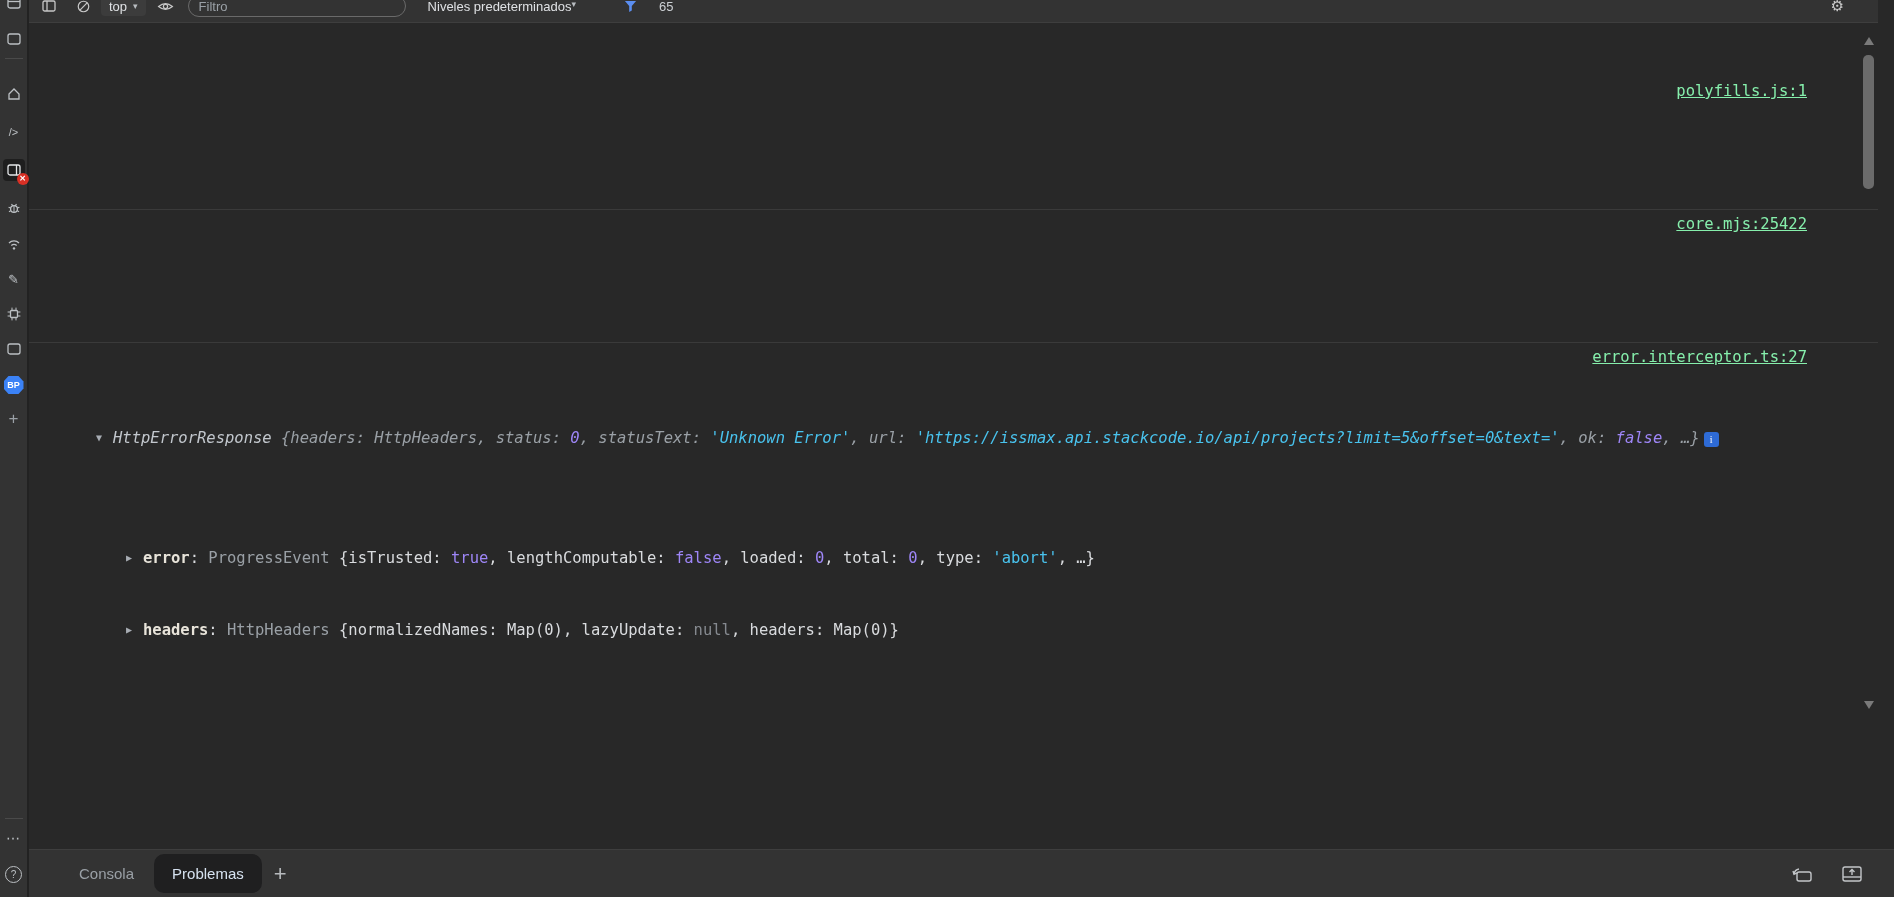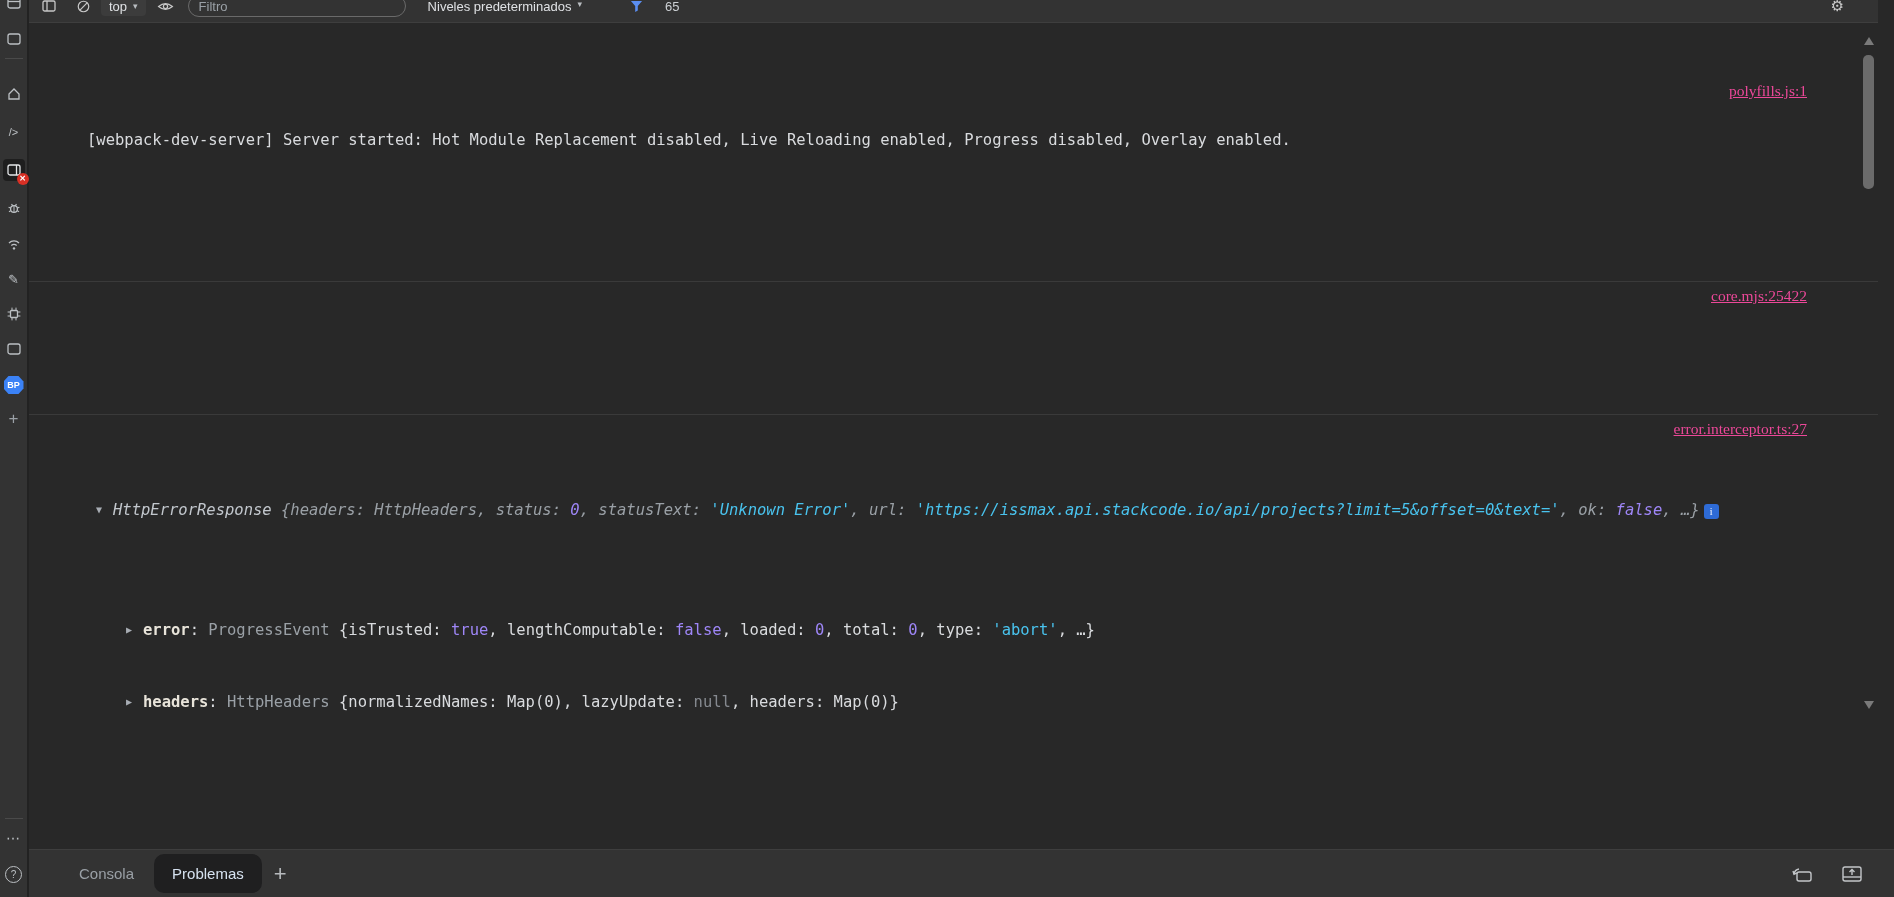--- a/index.html
+++ b/index.html
@@ -25,29 +25,29 @@
   .toolbar{height:22px;background:#333;border-bottom:1px solid #3e3e3e;overflow:hidden;position:relative;flex:0 0 auto;}
   .tb-inner{position:absolute;left:0;top:-9px;height:30px;display:flex;align-items:center;
             font-family:"Liberation Sans",sans-serif;font-size:13px;color:#dfe1e4;width:100%;}
   .tbi{width:20px;height:20px;display:flex;align-items:center;justify-content:center;color:#c7c7c7;cursor:pointer;flex:0 0 auto;}
   .ctx{background:#3c3c3c;border-radius:4px;padding:2px 8px;margin:0 10px 0 8px;display:flex;gap:6px;align-items:center;cursor:pointer;}
   .caret{font-size:9px;color:#b9bdc1;}
   .filterbox{margin-left:12px;}
   .filterbox input{width:196px;height:20px;background:transparent;border:1px solid #6a6a6a;border-radius:11px;
        color:#dfe1e4;font-family:"Liberation Sans",sans-serif;font-size:13px;padding:0 10px;outline:none;}
   .filterbox input::placeholder{color:#9aa0a6;}
-  .levels{display:flex;gap:6px;align-items:flex-start;margin-left:22px;cursor:pointer;}
+  .levels{display:flex;align-items:flex-start;margin-left:22px;cursor:pointer;}
   .hidcnt{display:flex;gap:22px;align-items:center;margin-left:48px;color:#cdd1d5;}
   .gear{margin-left:auto;margin-right:34px;font-size:15px;color:#c9c9c9;cursor:pointer;}
   
   .logs{position:relative;flex:1;background:#282828;overflow:hidden;white-space:pre-wrap;}
   .row{position:relative;border-top:1px solid #3a3a3a;padding:3px 90px 3px 58px;line-height:24px;}
   .row:first-child{border-top:none;}
   .rlink{position:absolute;right:71px;top:3px;display:flex;align-items:center;gap:8px;line-height:22px;white-space:nowrap;}
-  .rlink .lnk{color:#ec4899;text-decoration:underline;cursor:pointer;font-family:Liberation Serif, serif;}
+  .rlink .lnk{color:#86efac;text-decoration:underline;cursor:pointer;}
   .groupbody{padding-left:39px;}
   .groupbody .child{line-height:24px;padding-left:17px;}
   .preview{font-style:italic;padding-left:26px;margin-top:8px;}
   
   .tk-p{color:#d9dbde}.tk-pv{color:#9aa0a6}.tk-obj{color:#c2c7cd}.tk-cl{color:#9aa0a6}
   .tk-k{color:#e8e4da;font-weight:bold}.tk-s{color:#49c3ee}.tk-n{color:#9e86f7}.tk-u{color:#85898f}
   .tk-ar{display:inline-block;width:17px;margin-left:-17px;color:#a8adb4;font-size:10px;vertical-align:2px;font-style:normal}
   .tk-info{display:inline-block;background:#2e6bd6;color:#fff;width:15px;height:15px;line-height:15px;border-radius:3px;
            text-align:center;font-size:10px;font-style:normal;margin-left:4px;font-family:"Liberation Serif",serif;cursor:pointer}
   
@@ -184,21 +184,20 @@
             </svg>
           <span>65</span>
           </span>
         <span class="gear">⚙</span>
       </div>
     </div>
 
     <div class="logs">
 
       <div class="row">
-        <div><span class="tk-p">[webpack-dev-server] Server started: Hot Module Replacement disabled, Live Reloading enabled, Progress disabled, Overlay enabled.</span></div>
         <div class="rlink">
             <span class="lnk">polyfills.js:1</span>
           </div>
       </div>
 
       <div class="row">
         <div class="rlink">
             <span class="lnk">core.mjs:25422</span>
           </div>
       </div>

